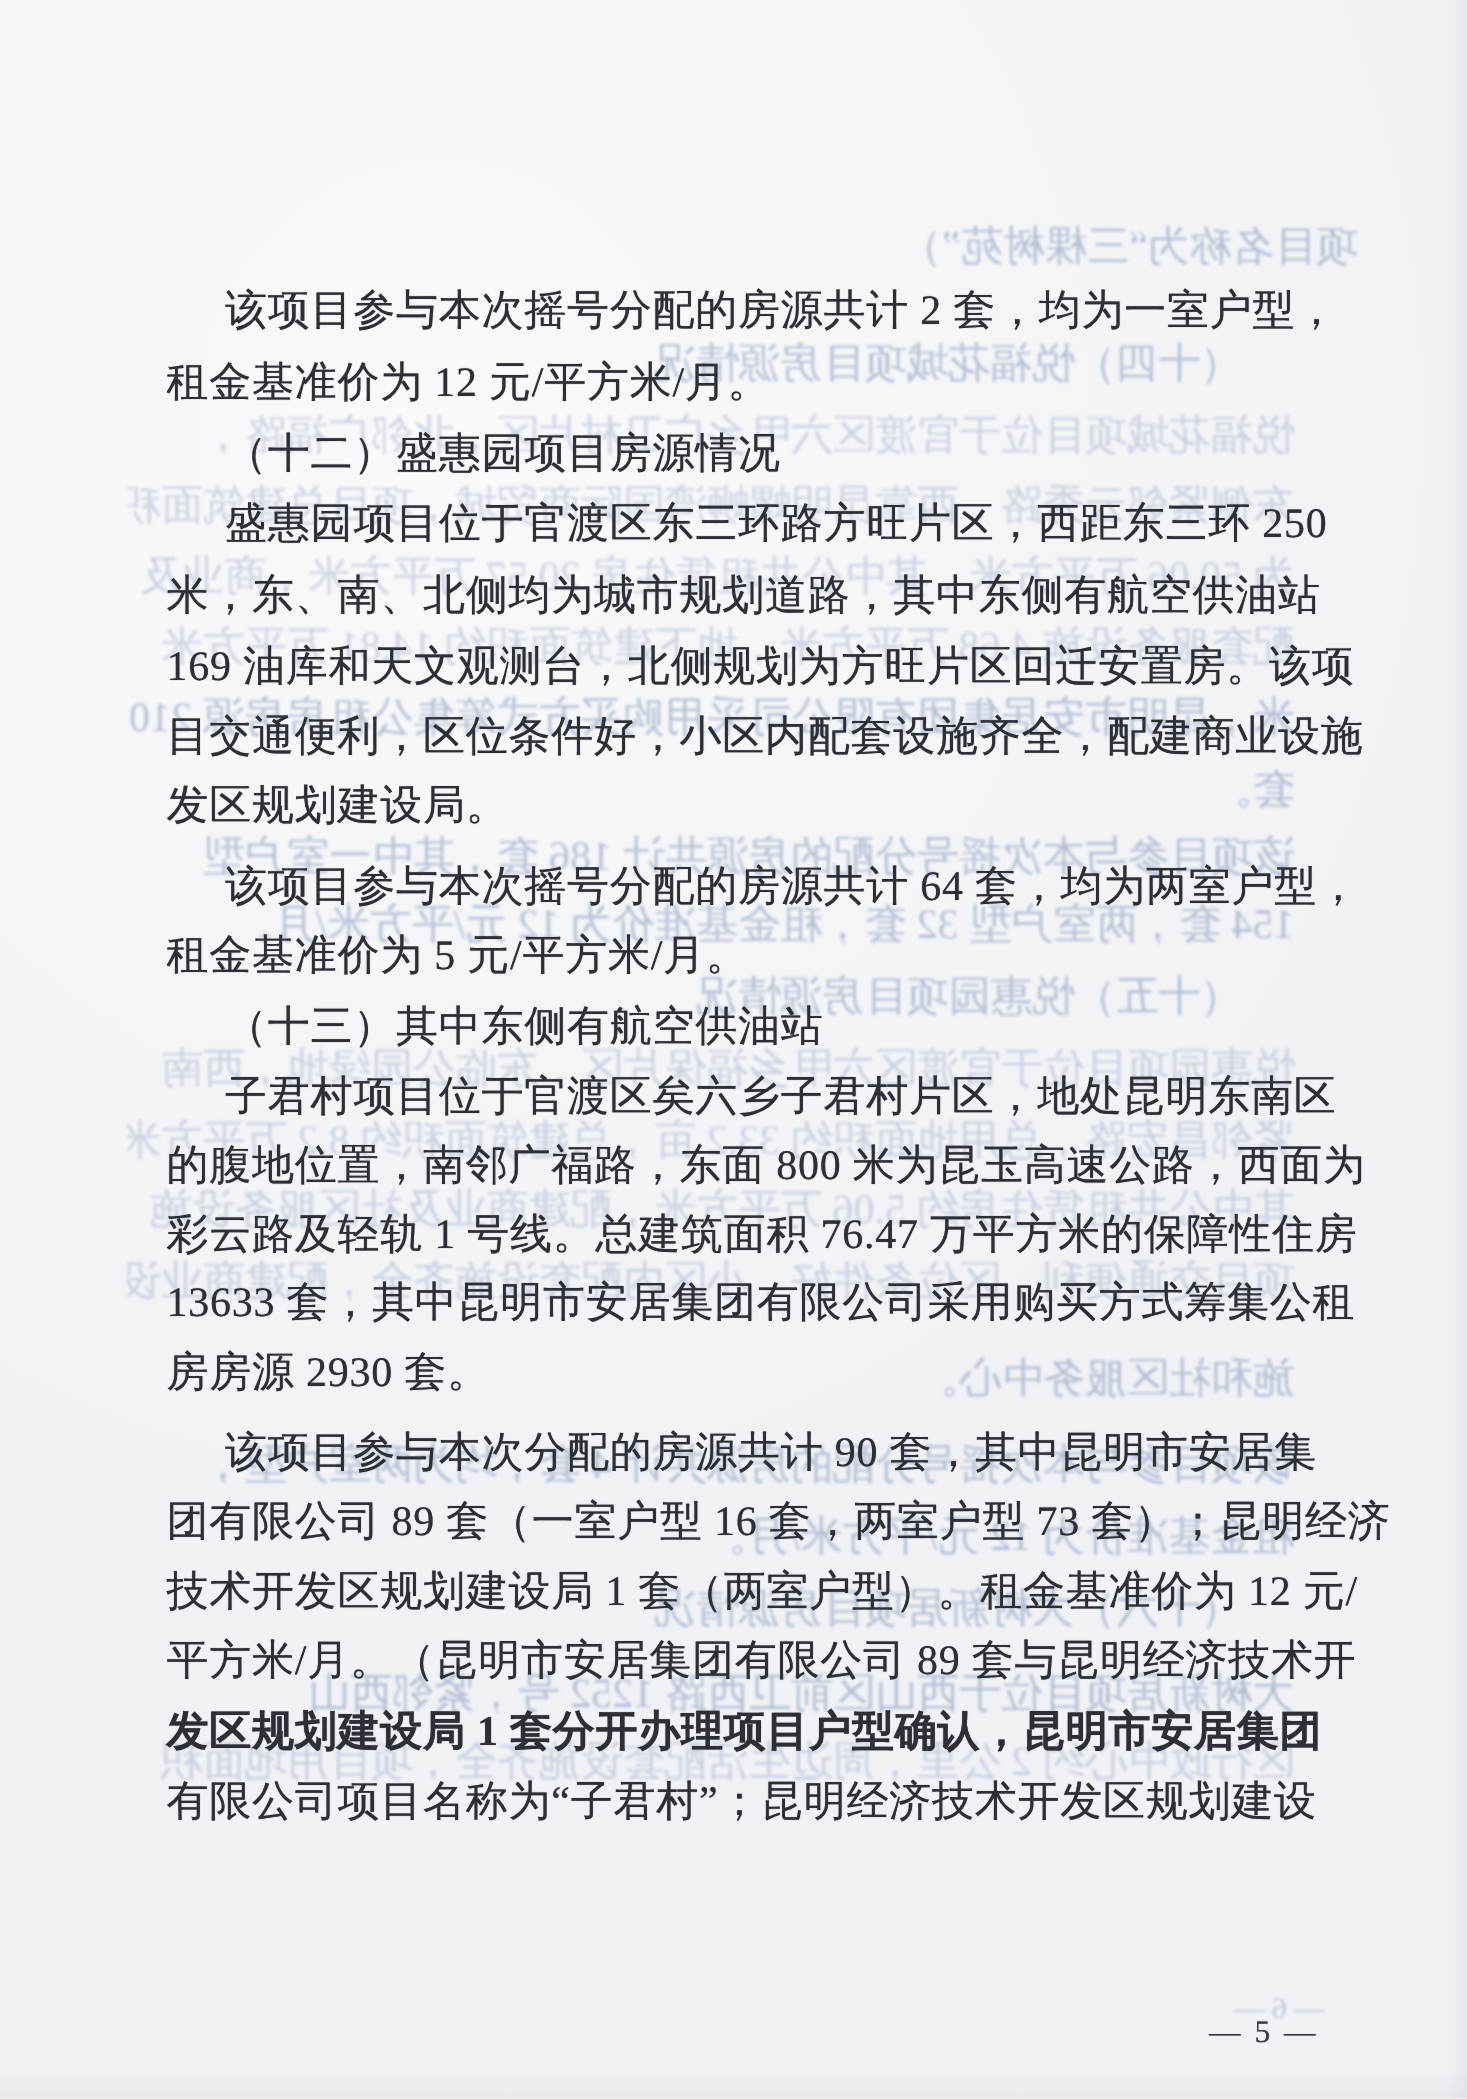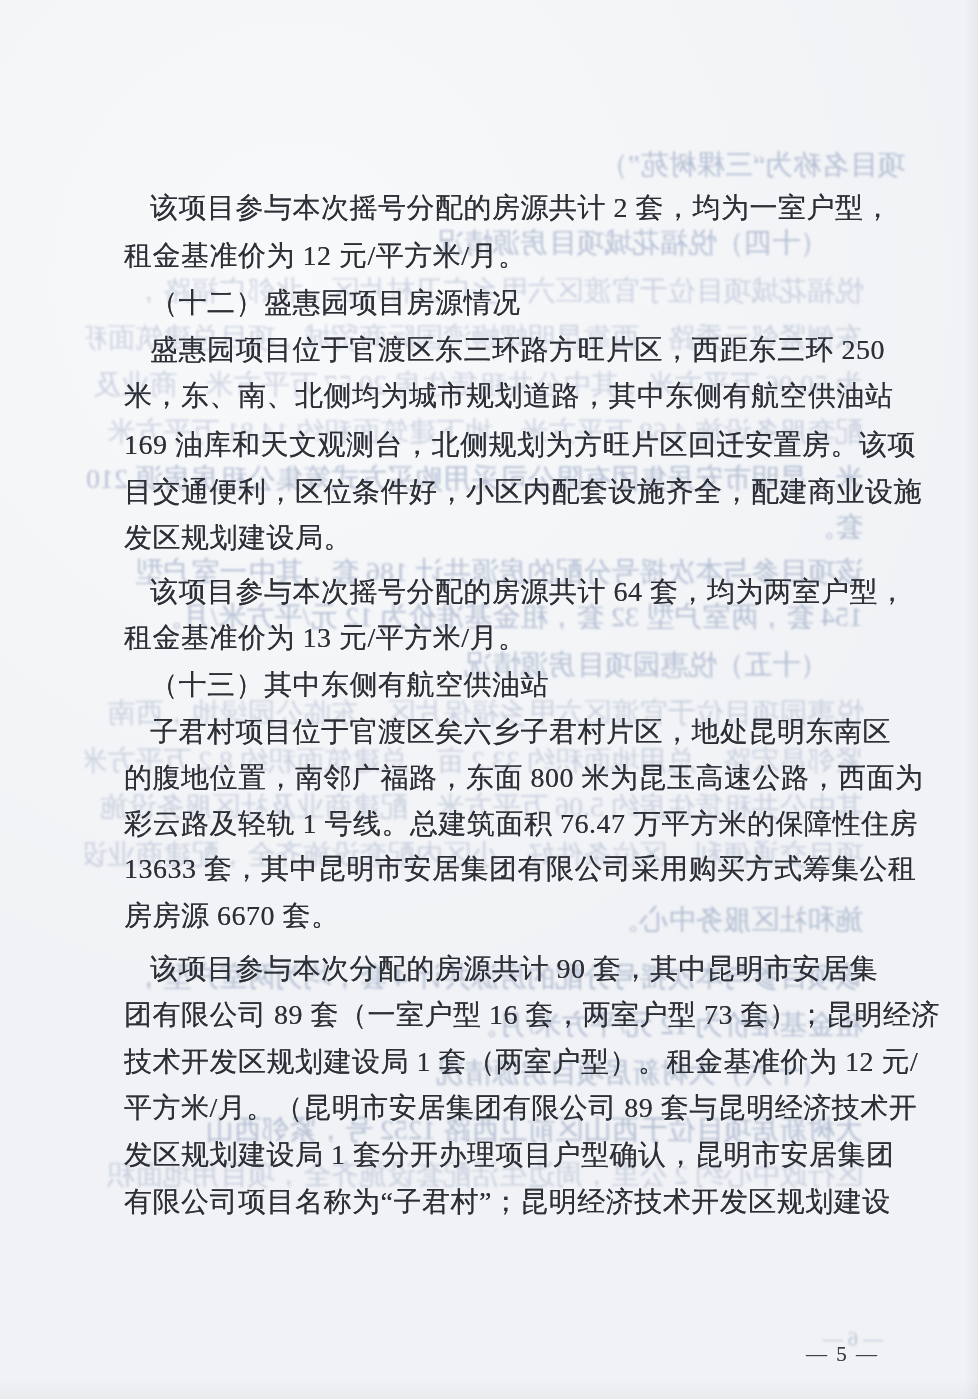--- a/index.html
+++ b/index.html
@@ -37,21 +37,21 @@
   .ghost.g-dark{opacity:.52;}
   .ghost.g-indent{width:743px;}
   .ghost-pageno{
     position:absolute;left:793px;top:1328px;width:90px;
     font-size:20px;color:var(--ghost);opacity:.45;
     transform:scaleX(-1);filter:blur(1px);
     white-space:nowrap;
   }
   
   .line{
-    position:absolute;left:124px;
+    position:absolute;left:111px;
     font-size:28px;line-height:1.15;
     color:var(--ink);
     white-space:nowrap;
     letter-spacing:.5px;
     text-shadow:0 0 .6px rgba(44,47,54,.75);
   }
   .line.indent{left:150px;}
   .pageno{
     position:absolute;left:806px;top:1342px;
     font-size:21px;letter-spacing:2px;
@@ -88,34 +88,34 @@
     <div class="ghost g-dark" style="top:1115px;">大树新居项目位于西山区前卫西路 1252 号，紧邻西山</div>
     <div class="ghost" style="top:1160px;">区行政中心约 2 公里，周边生活配套设施齐全，项目用地面积</div>
     <div class="ghost-pageno">— 6 —</div>
   </div>
 
   <div>
     <div class="line indent" style="top:192px;">该项目参与本次摇号分配的房源共计 2 套，均为一室户型，</div>
     <div class="line" style="top:240px;">租金基准价为 12 元/平方米/月。</div>
     <div class="line indent" style="top:287px;">（十二）盛惠园项目房源情况</div>
     <div class="line indent" style="top:334px;">盛惠园项目位于官渡区东三环路方旺片区，西距东三环 250</div>
-    <div class="line" style="top:382px;font-family:Liberation Mono, monospace;">米，东、南、北侧均为城市规划道路，其中东侧有航空供油站</div>
+    <div class="line" style="top:382px;">米，东、南、北侧均为城市规划道路，其中东侧有航空供油站</div>
     <div class="line" style="top:429px;">169 油库和天文观测台，北侧规划为方旺片区回迁安置房。该项</div>
     <div class="line" style="top:476px;">目交通便利，区位条件好，小区内配套设施齐全，配建商业设施</div>
     <div class="line" style="top:522px;">发区规划建设局。</div>
     <div class="line indent" style="top:576px;">该项目参与本次摇号分配的房源共计 64 套，均为两室户型，</div>
-    <div class="line" style="top:622px;">租金基准价为 13 元/平方米/月。</div>
+    <div class="line" style="top:622px;">租金基准价为 5 元/平方米/月。</div>
     <div class="line indent" style="top:669px;">（十三）其中东侧有航空供油站</div>
     <div class="line indent" style="top:716px;">子君村项目位于官渡区矣六乡子君村片区，地处昆明东南区</div>
     <div class="line" style="top:762px;">的腹地位置，南邻广福路，东面 800 米为昆玉高速公路，西面为</div>
     <div class="line" style="top:808px;">彩云路及轻轨 1 号线。总建筑面积 76.47 万平方米的保障性住房</div>
     <div class="line" style="top:853px;">13633 套，其中昆明市安居集团有限公司采用购买方式筹集公租</div>
-    <div class="line" style="top:900px;">房房源 6670 套。</div>
+    <div class="line" style="top:900px;">房房源 2930 套。</div>
     <div class="line indent" style="top:953px;">该项目参与本次分配的房源共计 90 套，其中昆明市安居集</div>
     <div class="line" style="top:999px;">团有限公司 89 套（一室户型 16 套，两室户型 73 套）；昆明经济</div>
     <div class="line" style="top:1046px;">技术开发区规划建设局 1 套（两室户型）。租金基准价为 12 元/</div>
     <div class="line" style="top:1092px;">平方米/月。（昆明市安居集团有限公司 89 套与昆明经济技术开</div>
-    <div class="line" style="top:1139px;">发区规划建设局 1 套分开办理项目户型确认，昆明市安居集团</div>
+    <div class="line" style="top:1139px;font-weight:bold;">发区规划建设局 1 套分开办理项目户型确认，昆明市安居集团</div>
     <div class="line" style="top:1186px;">有限公司项目名称为“子君村”；昆明经济技术开发区规划建设</div>
   </div>
 
   <div class="pageno">— 5 —</div>
 </div>
 
 </body></html>

